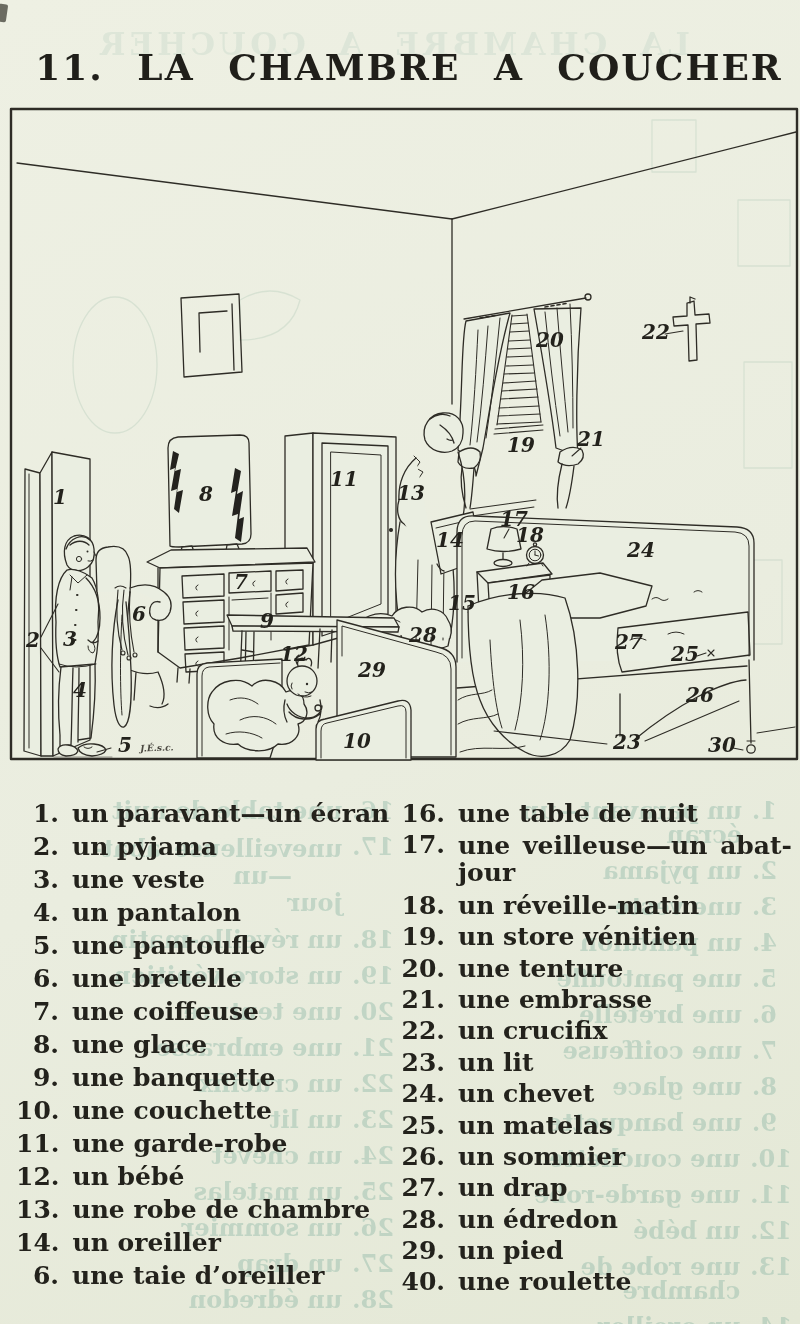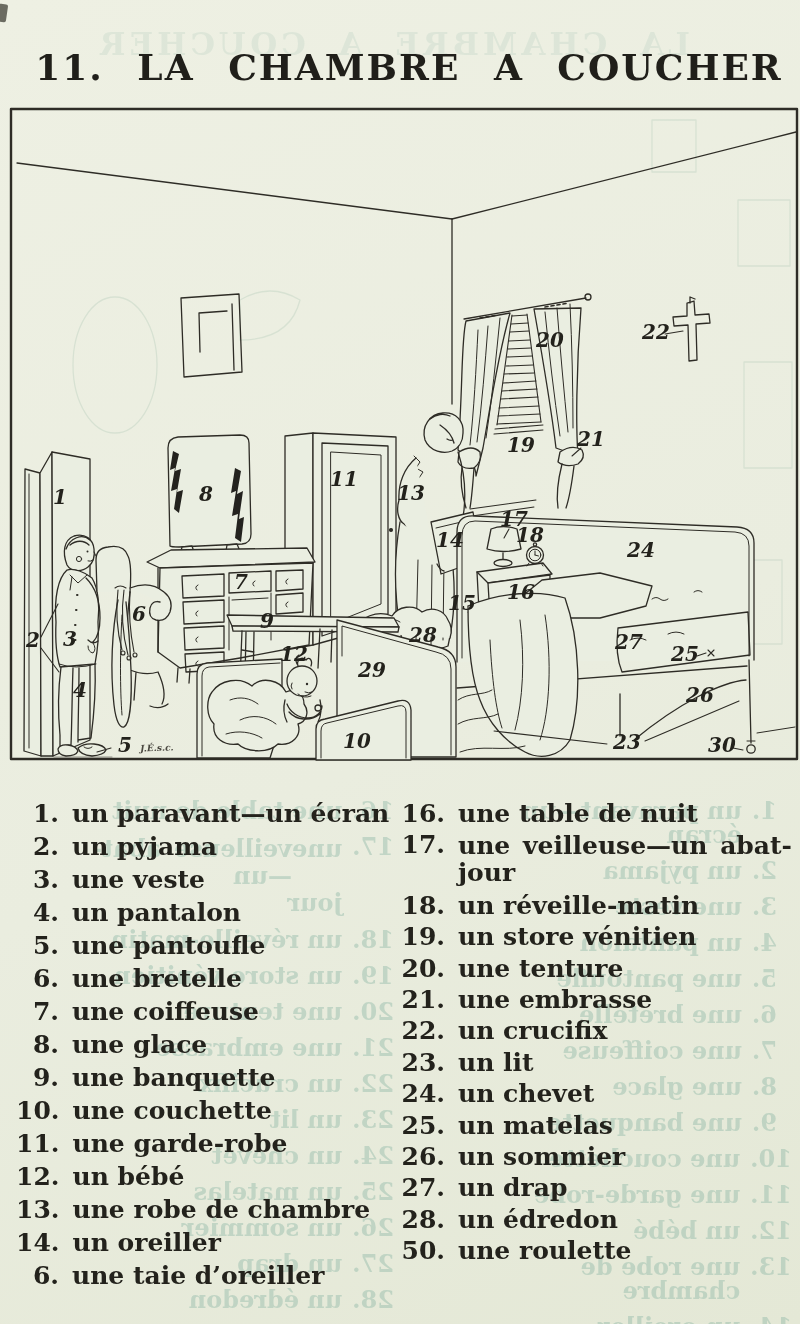--- a/index.html
+++ b/index.html
@@ -536,16 +536,20 @@
     </div>
     <div class="row">
       <span class="num">27.</span>
       <span class="txt">un drap</span>
     </div>
     <div class="row">
       <span class="num">28.</span>
       <span class="txt">un édredon</span>
     </div>
     <div class="row">
-      <span class="num">50.</span>
+      <span class="num">29.</span>
+      <span class="txt">un pied</span>
+    </div>
+    <div class="row">
+      <span class="num">40.</span>
       <span class="txt">une roulette</span>
     </div>
   </div>
 
 </body></html>

